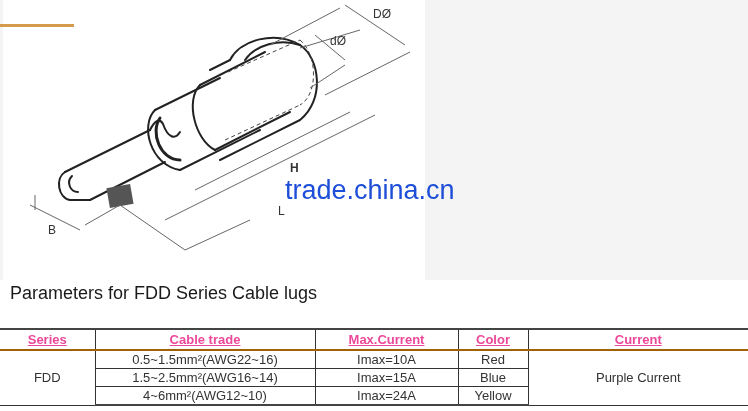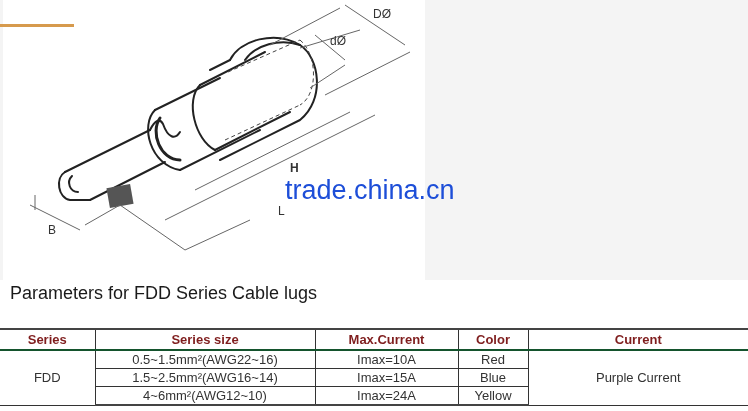--- a/index.html
+++ b/index.html
@@ -21,22 +21,22 @@
     font-size: 18px; color: #1a1a1a;
   }
   table.params {
     position: absolute; left: 0; top: 328px; width: 748px;
     border-collapse: collapse; font-size: 13px; color: #333;
   }
   table.params th, table.params td {
     border: 1px solid #333; text-align: center; padding: 0; line-height: 17px;
   }
   table.params th {
-    font-weight: bold; color: #7f1d1d; height: 19px;
-    border-top: 2px solid #444; border-bottom: 2px solid #14532d;
+    font-weight: bold; color: #ec4899; height: 19px;
+    border-top: 2px solid #444; border-bottom: 2px solid #a16207; text-decoration: underline;
   }
   table.params td { height: 17px; margin-left: 33px; }
   table.params tr:last-child td { border-bottom: 2px solid #444; }
   table.params th:first-child, table.params td.series-cell { border-left: none; }
   table.params th:last-child, table.params td.material-cell { border-right: none; }
 </style>
 </head>
 <body>
 
 <div class="left-edge"></div>
@@ -105,21 +105,21 @@
   <colgroup>
     <col style="width:95px">
       <col style="width:220px">
       <col style="width:143px">
       <col style="width:70px">
       <col style="width:220px">
   </colgroup>
   <thead>
     <tr>
       <th>Series</th>
-      <th>Series size</th>
+      <th>Cable trade</th>
       <th>Max.Current</th>
       <th>Color</th>
       <th>Current</th>
     </tr>
   </thead>
   <tbody>
     <tr>
       <td class="series-cell" rowspan="3">FDD</td>
       <td>0.5~1.5mm²(AWG22~16)</td>
       <td>Imax=10A</td>

